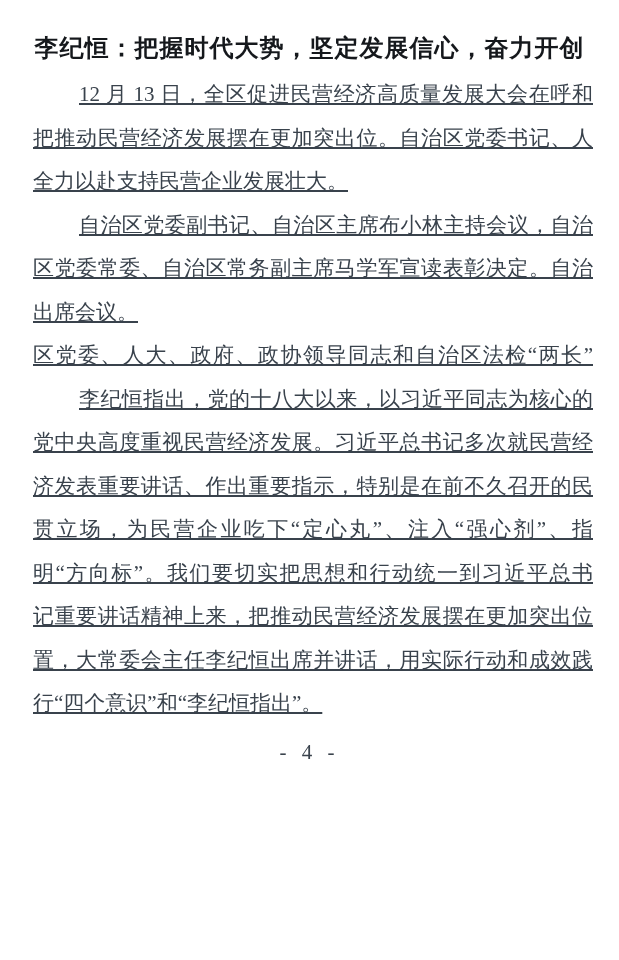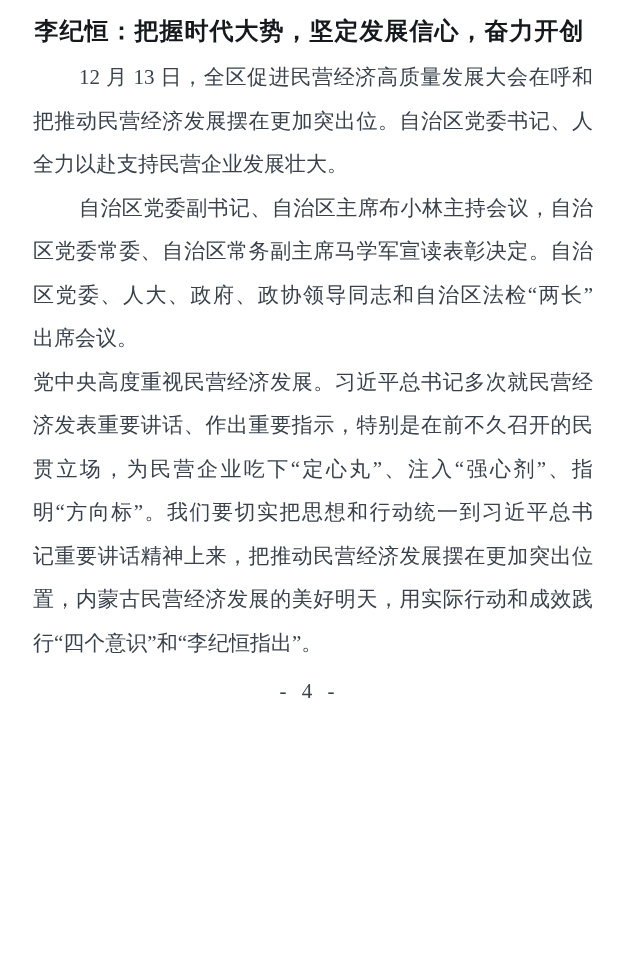--- a/index.html
+++ b/index.html
@@ -9,32 +9,33 @@
   }
   .page {
     position: relative;
     width: 619px;
     height: 960px;
     background: #ffffff;
     overflow: hidden;
     font-family: "Liberation Serif", "DejaVu Serif", serif;
   }
   .doc-title {
-    padding-top: 7px;
+    padding-top: 24px;
     text-align: center;
     font-weight: bold;
     font-size: 24px;
     line-height: 49px;
     letter-spacing: 1px;
     color: #15181c;
   }
   .doc-body {
     margin-left: 33px;
     width: 560px;
     color: #39424c;
+    text-decoration: underline;
   }
   .line {
     height: 43.5px;
     line-height: 43.5px;
     font-size: 21px;
     text-align: justify;
     text-align-last: justify;
     text-justify: inter-ideograph;
     overflow: hidden;
   }
@@ -56,26 +57,27 @@
   <div class="doc-title">
     <div>李纪恒：把握时代大势，坚定发展信心，奋力开创</div>
   </div>
 
   <div class="doc-body">
       <div class="line first">12 月 13 日，全区促进民营经济高质量发展大会在呼和</div>
       <div class="line">把推动民营经济发展摆在更加突出位。自治区党委书记、人</div>
       <div class="line last">全力以赴支持民营企业发展壮大。</div>
       <div class="line first">自治区党委副书记、自治区主席布小林主持会议，自治</div>
       <div class="line">区党委常委、自治区常务副主席马学军宣读表彰决定。自治</div>
+      <div class="line last">出席会议。</div>
       <div class="line">区党委、人大、政府、政协领导同志和自治区法检“两长”</div>
-      <div class="line last">出席会议。</div>
+      <div class="line first">李纪恒指出，党的十八大以来，以习近平同志为核心的</div>
       <div class="line">党中央高度重视民营经济发展。习近平总书记多次就民营经</div>
       <div class="line">济发表重要讲话、作出重要指示，特别是在前不久召开的民</div>
       <div class="line">贯立场，为民营企业吃下“定心丸”、注入“强心剂”、指</div>
       <div class="line">明“方向标”。我们要切实把思想和行动统一到习近平总书</div>
       <div class="line">记重要讲话精神上来，把推动民营经济发展摆在更加突出位</div>
-      <div class="line">置，内蒙古民营经济发展的美好明天，用实际行动和成效践</div>
+      <div class="line">置，大常委会主任李纪恒出席并讲话，用实际行动和成效践</div>
       <div class="line last">行“四个意识”和“李纪恒指出”。</div>
     </div>
 
   <div class="page-number">- 4 -</div>
 
 </div>
 
 </body></html>

